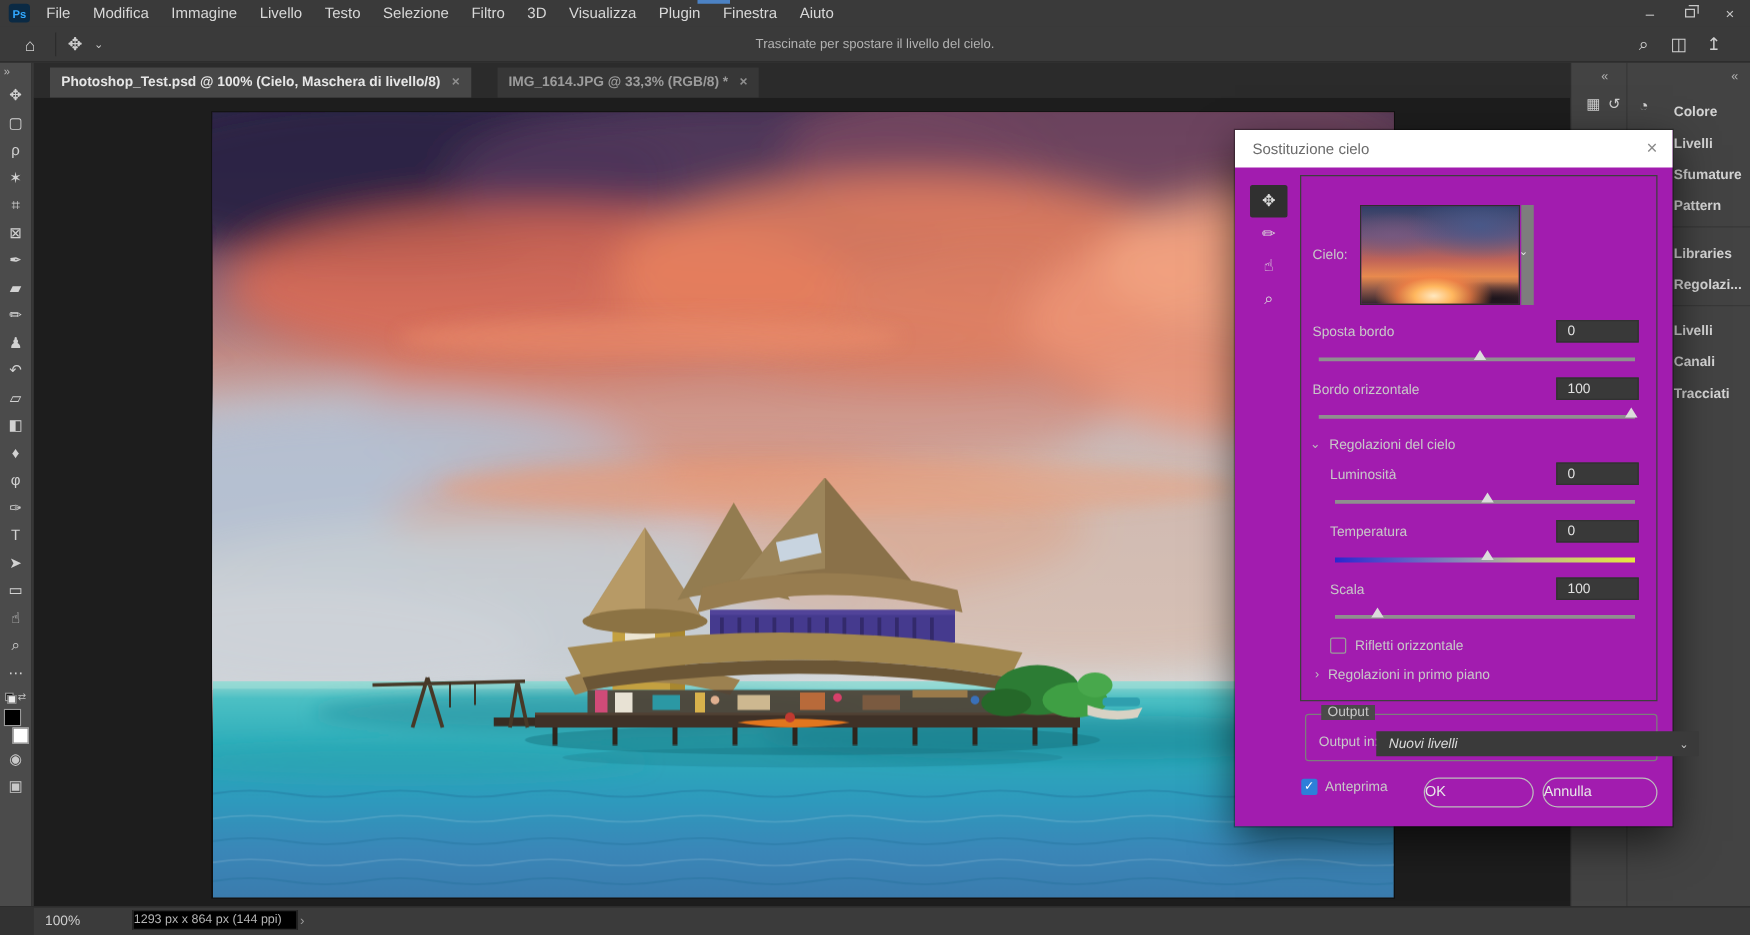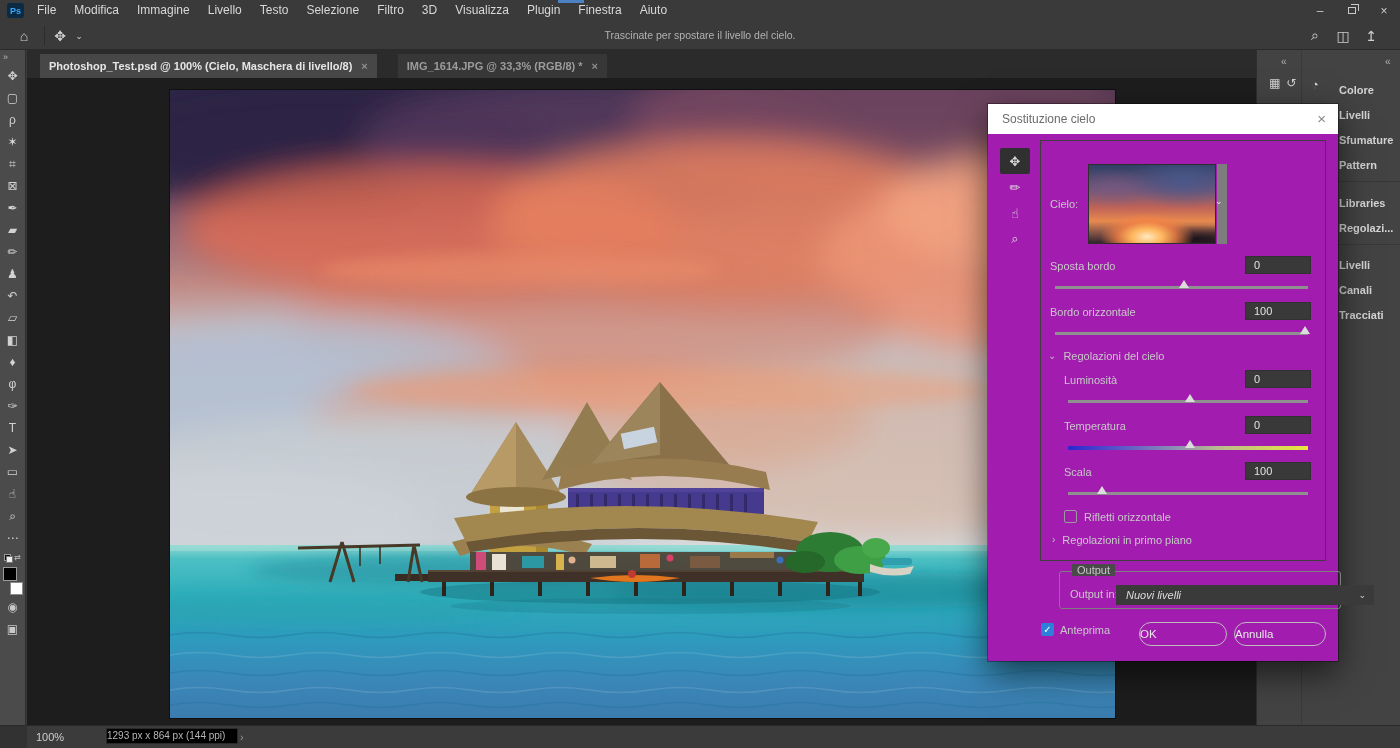--- a/index.html
+++ b/index.html
@@ -86,21 +86,21 @@
       radial-gradient(70% 55% at 75% 20%, rgba(70,90,140,.85), rgba(70,90,140,0) 65%),
       radial-gradient(60% 40% at 20% 30%, rgba(120,90,130,.7), rgba(120,90,130,0) 60%),
       radial-gradient(90% 30% at 85% 95%, rgba(25,18,26,.95), rgba(30,20,30,0) 60%),
       linear-gradient(180deg,#2f3f66 0%,#6f5478 30%,#c06458 55%,#e88a4e 72%,#8a5648 86%,#33252e 100%);}
   .sky-strip{position:absolute;left:229px;top:60px;width:10px;height:80px;background:#7d7d7d;}
   .sky-chev{position:absolute;left:227px;top:92px;font-size:9px;color:#e8e8e8;}
   .sec-head{position:absolute;font-size:11px;color:#c8c8c8;height:16px;line-height:16px;display:flex;gap:7px;align-items:center;white-space:nowrap;}
   .sec-chev{font-size:10px;color:#bdbdbd;}
   .cbx{position:absolute;width:13px;height:13px;border:1px solid #9a9a9a;border-radius:2px;background:transparent;}
   .cbx.checked{border:none;color:#fff;font-size:10px;line-height:13px;text-align:center;}
-  .outbox{position:absolute;left:56px;top:467px;width:282px;height:38px;border:1px solid #7d7d7d;border-radius:3px;margin-left:15px;}
+  .outbox{position:absolute;left:56px;top:467px;width:282px;height:38px;border:1px solid #7d7d7d;border-radius:3px;}
   .outbox-label{position:absolute;left:12px;top:-8px;background:#4a4a4a;padding:0 5px;font-size:11px;color:#c8c8c8;}
   .dropdown{position:absolute;left:56px;top:13px;width:258px;height:20px;background:#3a3a3a;color:#dcdcdc;font-size:11px;line-height:20px;padding-left:10px;font-style:italic;}
   .dd-chev{position:absolute;right:8px;top:0;font-size:9px;color:#cfcfcf;}
   .pill{position:absolute;height:24px;border:1px solid #bdbdbd;border-radius:13px;background:transparent;color:#e8e8e8;font-size:11.5px;line-height:22px;}
 </style>
 </head>
 <body>
 
 <div class="app">
 

